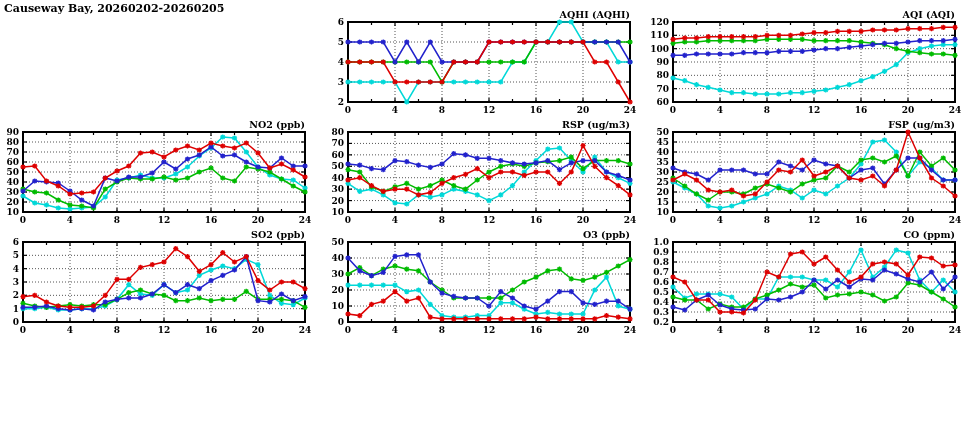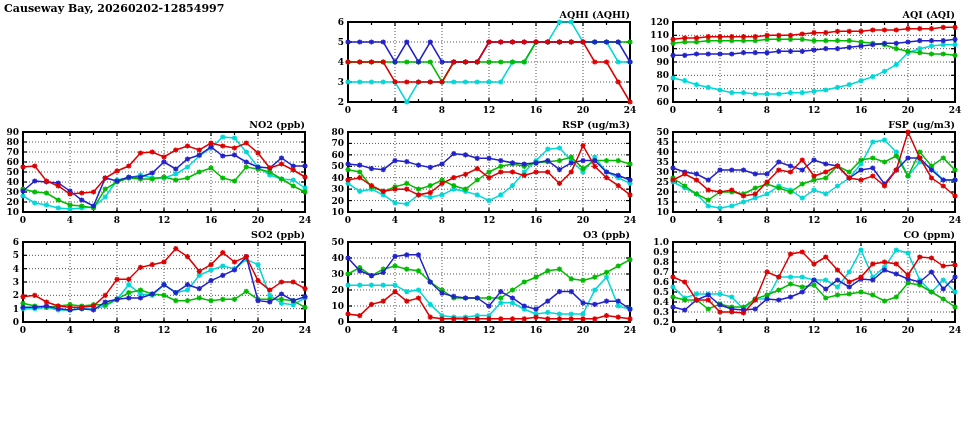--- a/index.html
+++ b/index.html
@@ -20,21 +20,21 @@
   svg text{font:bold 9px "DejaVu Serif", serif;fill:#000;}
   svg text.ctitle{font:bold 9.5px "DejaVu Serif", serif;}
   svg .grid{stroke:#555;stroke-width:1;stroke-dasharray:1,2;}
   svg .tick{stroke:#000;stroke-width:1.2;}
   svg .border{fill:none;stroke:#000;stroke-width:2;}
 </style>
 </head>
 <body>
 
 <div id="screen">
-  <div class="page-title">Causeway Bay, 20260202-12854997</div>
+  <div class="page-title">Causeway Bay, 20260202-20260205</div>
 
   <figure class="chart slot-r1c2"><svg width="320" height="114" viewBox="0 0 320 114">
         <line x1="23" x2="305" y1="74" y2="74" class="grid"></line>
         <line x1="23" x2="305" y1="54" y2="54" class="grid"></line>
         <line x1="23" x2="305" y1="34" y2="34" class="grid"></line>
         <line x1="70" x2="70" y1="14" y2="94" class="grid"></line>
         <line x1="117" x2="117" y1="14" y2="94" class="grid"></line>
         <line x1="164" x2="164" y1="14" y2="94" class="grid"></line>
         <line x1="211" x2="211" y1="14" y2="94" class="grid"></line>
         <line x1="258" x2="258" y1="14" y2="94" class="grid"></line>

